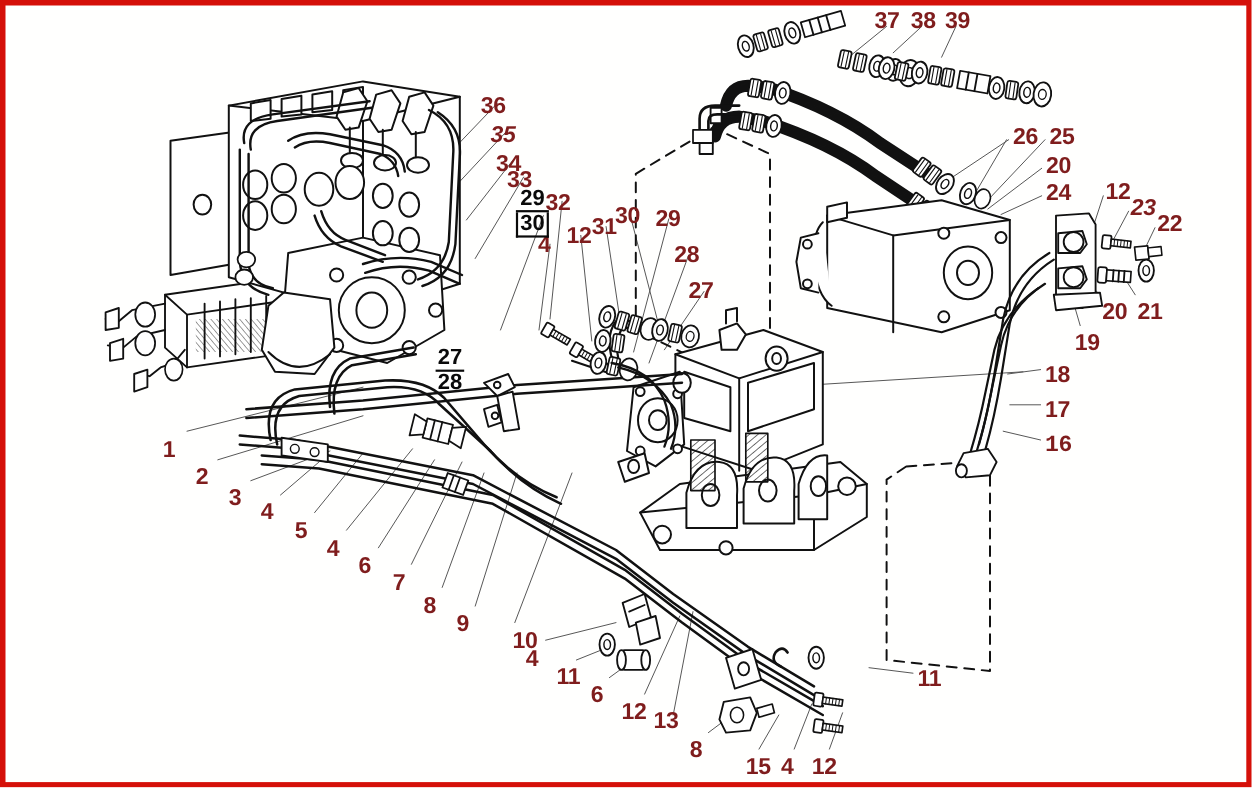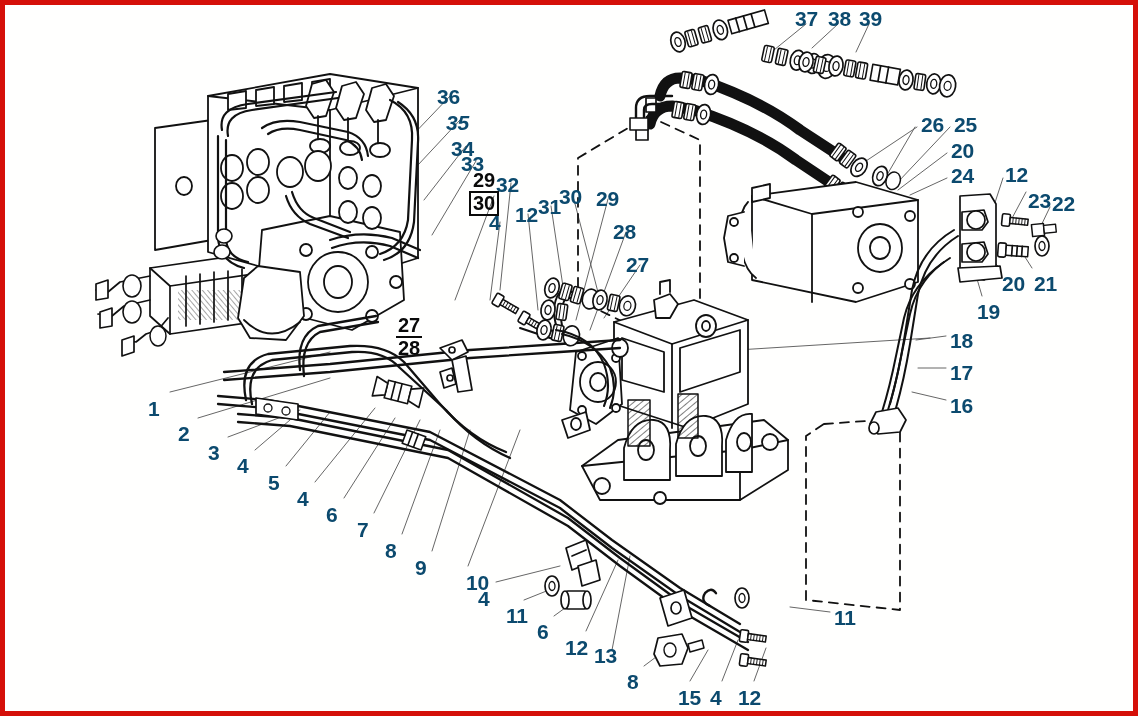--- a/index.html
+++ b/index.html
@@ -1,20 +1,20 @@
 <!DOCTYPE html>
 <html><head>
 <meta charset="utf-8">
 <style>
   html,body{margin:0;padding:0;background:#ffffff;}
   body{font-family:"Liberation Sans",sans-serif;}
   #page{position:relative;width:1138px;height:716px;background:#fffffe;overflow:hidden;}
   #border-frame{position:absolute;left:0;top:0;width:1138px;height:716px;box-sizing:border-box;border:5px solid #d51009;pointer-events:none;z-index:50;}
   #art{position:absolute;left:0;top:0;width:1138px;height:716px;}
-  .lbl{position:absolute;font-family:"Liberation Sans",sans-serif;font-weight:700;color:#0c4a6e;font-size:21px;line-height:1;white-space:nowrap;letter-spacing:-0.3px;}
+  .lbl{position:absolute;font-family:"Liberation Sans",sans-serif;font-weight:700;color:#7f1d1d;font-size:21px;line-height:1;white-space:nowrap;letter-spacing:-0.3px;}
   .frac{position:absolute;font-family:"Liberation Sans",sans-serif;font-weight:700;color:#0a0a0a;font-size:20px;line-height:1.05;text-align:center;}
   .frac .top{display:block;border-bottom:2px solid #0a0a0a;padding:0 2px;}
   .frac .bot{display:block;padding:0 2px;}
   .frac.boxed .bot{border:2px solid #0a0a0a;border-top:none;}
   .frac.plain .top{border-bottom:2px solid #0a0a0a;}
 </style>
 </head>
 <body>
 
 <div id="page">
@@ -525,28 +525,28 @@
       <div class="lbl" style="left: 613px; top: 221px;">28</div>
       <div class="lbl" style="left: 626px; top: 254px;">27</div>
       <div class="lbl" style="left: 795px; top: 8px;">37</div>
       <div class="lbl" style="left: 828px; top: 8px;">38</div>
       <div class="lbl" style="left: 859px; top: 8px;">39</div>
       <div class="lbl" style="left: 921px; top: 114px;">26</div>
       <div class="lbl" style="left: 954px; top: 114px;">25</div>
       <div class="lbl" style="left: 951px; top: 140px;">20</div>
       <div class="lbl" style="left: 951px; top: 165px;">24</div>
       <div class="lbl" style="left: 1005px; top: 164px;">12</div>
-      <div class="lbl" style="left: 1028px; top: 190px;">23</div>
+      <div class="lbl" style="left: 1028px; top: 178px; font-style: italic;">23</div>
       <div class="lbl" style="left: 1052px; top: 193px;">22</div>
       <div class="lbl" style="left: 1002px; top: 273px;">20</div>
       <div class="lbl" style="left: 1034px; top: 273px;">21</div>
       <div class="lbl" style="left: 977px; top: 301px;">19</div>
       <div class="lbl" style="left: 950px; top: 330px;">18</div>
       <div class="lbl" style="left: 950px; top: 362px;">17</div>
-      <div class="lbl" style="left: 950px; top: 395px;">16</div>
+      <div class="lbl" style="left: 950px; top: 395px; font-family: Liberation Mono, monospace;">16</div>
       <div class="lbl" style="left: 834px; top: 607px;">11</div>
       <div class="lbl" style="left: 148px; top: 398px;">1</div>
       <div class="lbl" style="left: 178px; top: 423px;">2</div>
       <div class="lbl" style="left: 208px; top: 442px;">3</div>
       <div class="lbl" style="left: 237px; top: 455px;">4</div>
       <div class="lbl" style="left: 268px; top: 472px;">5</div>
       <div class="lbl" style="left: 297px; top: 488px;">4</div>
       <div class="lbl" style="left: 326px; top: 504px;">6</div>
       <div class="lbl" style="left: 357px; top: 519px;">7</div>
       <div class="lbl" style="left: 385px; top: 540px;">8</div>

